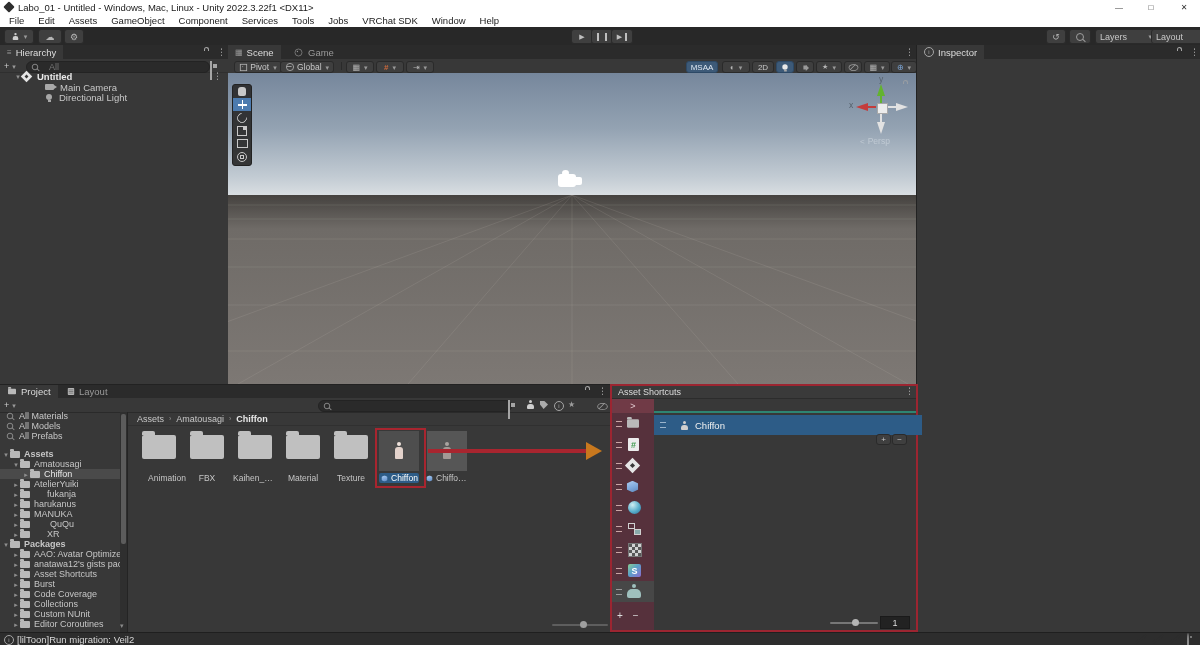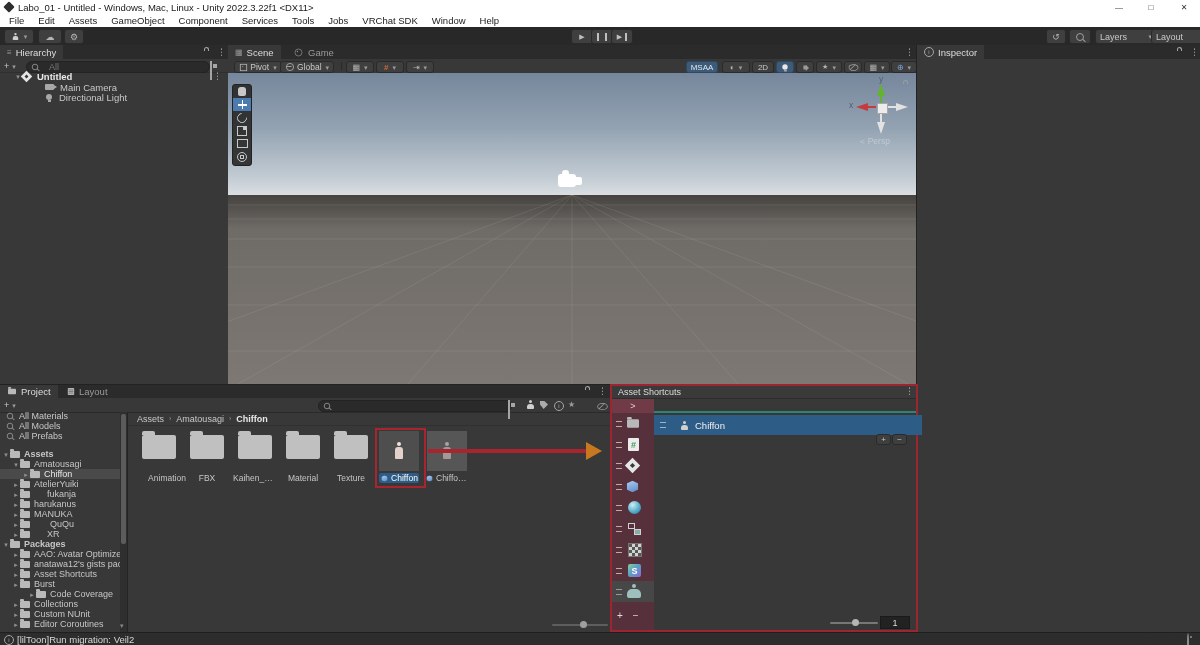--- a/index.html
+++ b/index.html
@@ -455,21 +455,21 @@
     <div class="trow" style="left:0;top:157px;width:120px">
         <span class="arrowglyph" style="margin-left:12px">▸</span>
         <span class="folder"></span>
         <span class="tlabel" style="margin-left:4px">Asset Shortcuts</span>
       </div>
     <div class="trow" style="left:0;top:167px;width:120px">
         <span class="arrowglyph" style="margin-left:12px">▸</span>
         <span class="folder"></span>
         <span class="tlabel" style="margin-left:4px">Burst</span>
       </div>
-    <div class="trow" style="left:16px;top:177px;width:120px">
+    <div class="trow" style="left:0;top:177px;width:120px">
         <span class="arrowglyph" style="margin-left:12px">▸</span>
         <span class="folder"></span>
         <span class="tlabel" style="margin-left:4px">Code Coverage</span>
       </div>
     <div class="trow" style="left:0;top:187px;width:120px">
         <span class="arrowglyph" style="margin-left:12px">▸</span>
         <span class="folder"></span>
         <span class="tlabel" style="margin-left:4px">Collections</span>
       </div>
     <div class="trow" style="left:0;top:197px;width:120px">

